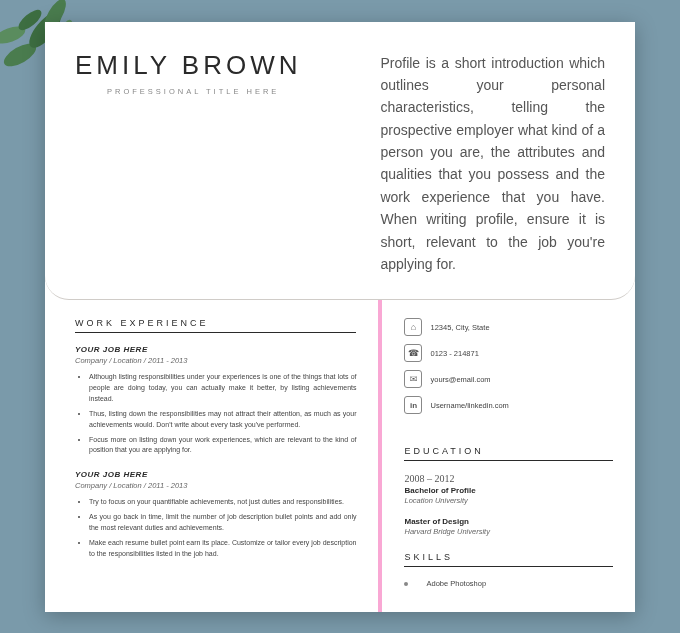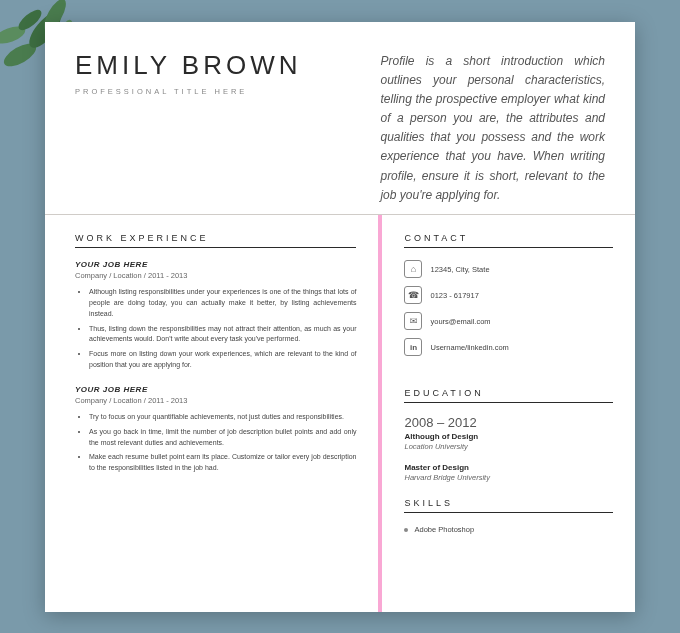--- a/index.html
+++ b/index.html
@@ -31,23 +31,24 @@
       box-shadow: 0 4px 20px rgba(0,0,0,0.25);
       position: relative;
       z-index: 1;
       padding: 0;
       overflow: hidden;
     }
 
     
     .header {
       display: flex;
-      padding: 28px 30px 9px 30px;
+      padding: 28px 30px 24px 30px;
       border-bottom: 1px solid #d0ccc8;
       gap: 36px;
+      border-radius: 24px;
     }
 
     .header-left {
       flex: 1.2;
     }
 
     .name {
       font-size: 26px;
       font-weight: 400;
       letter-spacing: 4px;
@@ -57,31 +58,31 @@
       margin-bottom: 6px;
     }
 
     .title {
       font-size: 7.5px;
       letter-spacing: 3px;
       color: #888;
       text-transform: uppercase;
       font-family: 'Trebuchet MS', sans-serif;
       font-weight: 400;
+      margin-left: 32px;
     }
 
     .header-right {
       flex: 1;
-      font-size: 12px;
+      font-size: 14px;
       color: #555;
       line-height: 1.6;
       text-align: justify;
       font-family: Arial, sans-serif;
       padding-top: 2px;
-      font-style: italic;
     }
 
     
     .main-content {
       display: flex;
       height: calc(100% - 100px);
     }
 
     .left-col {
       flex: 1.35;
@@ -115,20 +116,21 @@
       letter-spacing: 0.5px;
       font-family: Arial, sans-serif;
       text-transform: uppercase;
       margin-bottom: 2px;
       font-style: italic;
     }
 
     .job-subtitle {
       font-size: 7.5px;
       color: #666;
+      font-style: italic;
       margin-bottom: 7px;
       font-family: Arial, sans-serif;
     }
 
     .job-bullets {
       list-style: disc;
       padding-left: 14px;
       margin-bottom: 14px;
     }
 
@@ -168,23 +170,23 @@
     
     .edu-section {
       margin-top: 32px;
     }
 
     .edu-item {
       margin-bottom: 12px;
     }
 
     .edu-year {
-      font-size: 13px;
+      font-size: 10px;
       color: #555;
-      font-family: Liberation Sans, sans-serif;
+      font-family: Liberation Serif, serif;
       margin-bottom: 2px;
     }
 
     .edu-degree {
       font-size: 8px;
       font-weight: bold;
       color: #2a2a2a;
       font-family: Arial, sans-serif;
       margin-bottom: 1px;
     }
@@ -201,21 +203,21 @@
       margin-top: 16px;
     }
 
     .skill-item {
       font-size: 7.5px;
       color: #444;
       font-family: Arial, sans-serif;
       margin-bottom: 4px;
       display: flex;
       align-items: center;
-      gap: 6px;
+      gap: 18px;
     }
 
     .skill-bullet {
       width: 4px;
       height: 4px;
       background: #888;
       border-radius: 50%;
       flex-shrink: 0;
     }
 
@@ -269,45 +271,44 @@
         <div class="job-subtitle">Company / Location / 2011 - 2013</div>
         <ul class="job-bullets">
           <li>Try to focus on your quantifiable achievements, not just duties and responsibilities.</li>
           <li>As you go back in time, limit the number of job description bullet points and add only the most relevant duties and achievements.</li>
           <li>Make each resume bullet point earn its place. Customize or tailor every job description to the responsibilities listed in the job had.</li>
         </ul>
       </div>
 
       <div class="right-col">
 
-        <div class="section-title">CONTACT</div>
 
         <div class="contact-item">
           <div class="contact-icon">⌂</div>
           <span>12345, City, State</span>
         </div>
         <div class="contact-item">
           <div class="contact-icon">☎</div>
-          <span>0123 - 617917</span>
+          <span>0123 - 214871</span>
         </div>
         <div class="contact-item">
           <div class="contact-icon">✉</div>
           <span>yours@email.com</span>
         </div>
         <div class="contact-item">
           <div class="contact-icon" style="font-size:8px;font-weight:bold;">in</div>
           <span>Username/linkedin.com</span>
         </div>
 
         <div class="edu-section">
           <div class="section-title">EDUCATION</div>
 
           <div class="edu-item">
             <div class="edu-year">2008 – 2012</div>
-            <div class="edu-degree">Although of Design</div>
+            <div class="edu-degree">Bachelor of Profile</div>
             <div class="edu-school">Location University</div>
           </div>
 
           <div class="edu-item">
             <div class="edu-degree">Master of Design</div>
             <div class="edu-school">Harvard Bridge University</div>
           </div>
         </div>
 
         <div class="skills-section">

